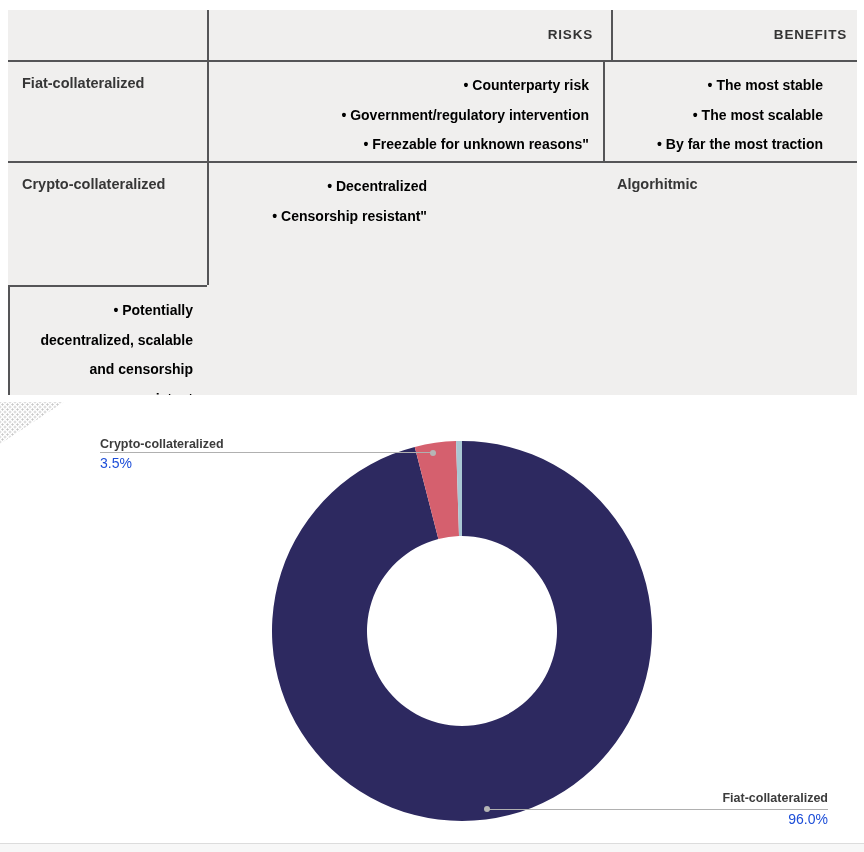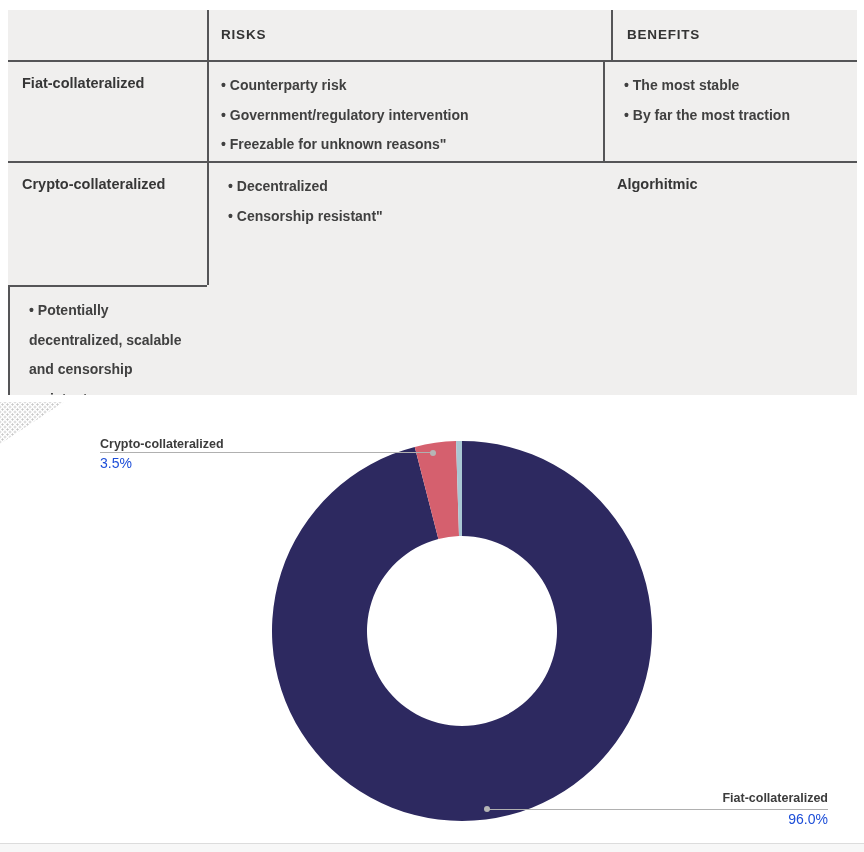--- a/index.html
+++ b/index.html
@@ -15,34 +15,34 @@
   
   .cmp-table {
     position:absolute; left:8px; top:10px;
     width:849px; height:385px;
     background:#f0efee;
     display:grid;
     grid-template-columns:199px 396px 254px;
     grid-template-rows:50px 101px 124px 110px;
   }
   .cell { overflow:hidden; }
-  .col2, .col3 { border-left:2px solid #555557; }
+  .col2, .col3 { border-left:2px solid #555557;text-align:right; }
   .hline { border-top:2px solid #555557; }
   .hcell {
     padding:17px 10px 0 12px;
     font-size:13.5px; font-weight:bold; letter-spacing:0.8px; color:#343434;
   }
   .hcell.col3 { padding-left:14px;margin-left:8px; }
   .label-cell {
     padding:13px 8px 0 14px;
     font-size:14.5px; font-weight:bold; color:#363636;
   }
   .bullets {
     padding:9px 14px 0 12px;
-    font-size:14px; font-weight:600; color:#404040;
+    font-size:14px; font-weight:600; color:#000000;
     line-height:29.5px;
   }
   .col3 .bullets { padding-left:19px; max-width:232px; }
   .bullet::before { content:"• "; }
 
   
   .halftone {
     position:absolute; left:0; top:402px; width:64px; height:42px;
     background-image:
       radial-gradient(circle, #c6c6c6 0.9px, rgba(0,0,0,0) 1.2px),
@@ -86,20 +86,21 @@
   <div class="cell col2 hline">
     <div class="bullets">
       <div class="bullet">Counterparty risk</div>
       <div class="bullet">Government/regulatory intervention</div>
       <div class="bullet">Freezable for unknown reasons"</div>
     </div>
   </div>
   <div class="cell col3 hline">
     <div class="bullets">
       <div class="bullet">The most stable</div>
+      <div class="bullet">The most scalable</div>
       <div class="bullet">By far the most traction</div>
     </div>
   </div>
 
   <div class="cell col1 hline label-cell">Crypto-collateralized</div>
   <div class="cell col3 hline">
     <div class="bullets">
       <div class="bullet">Decentralized</div>
       <div class="bullet">Censorship resistant"</div>
     </div>

